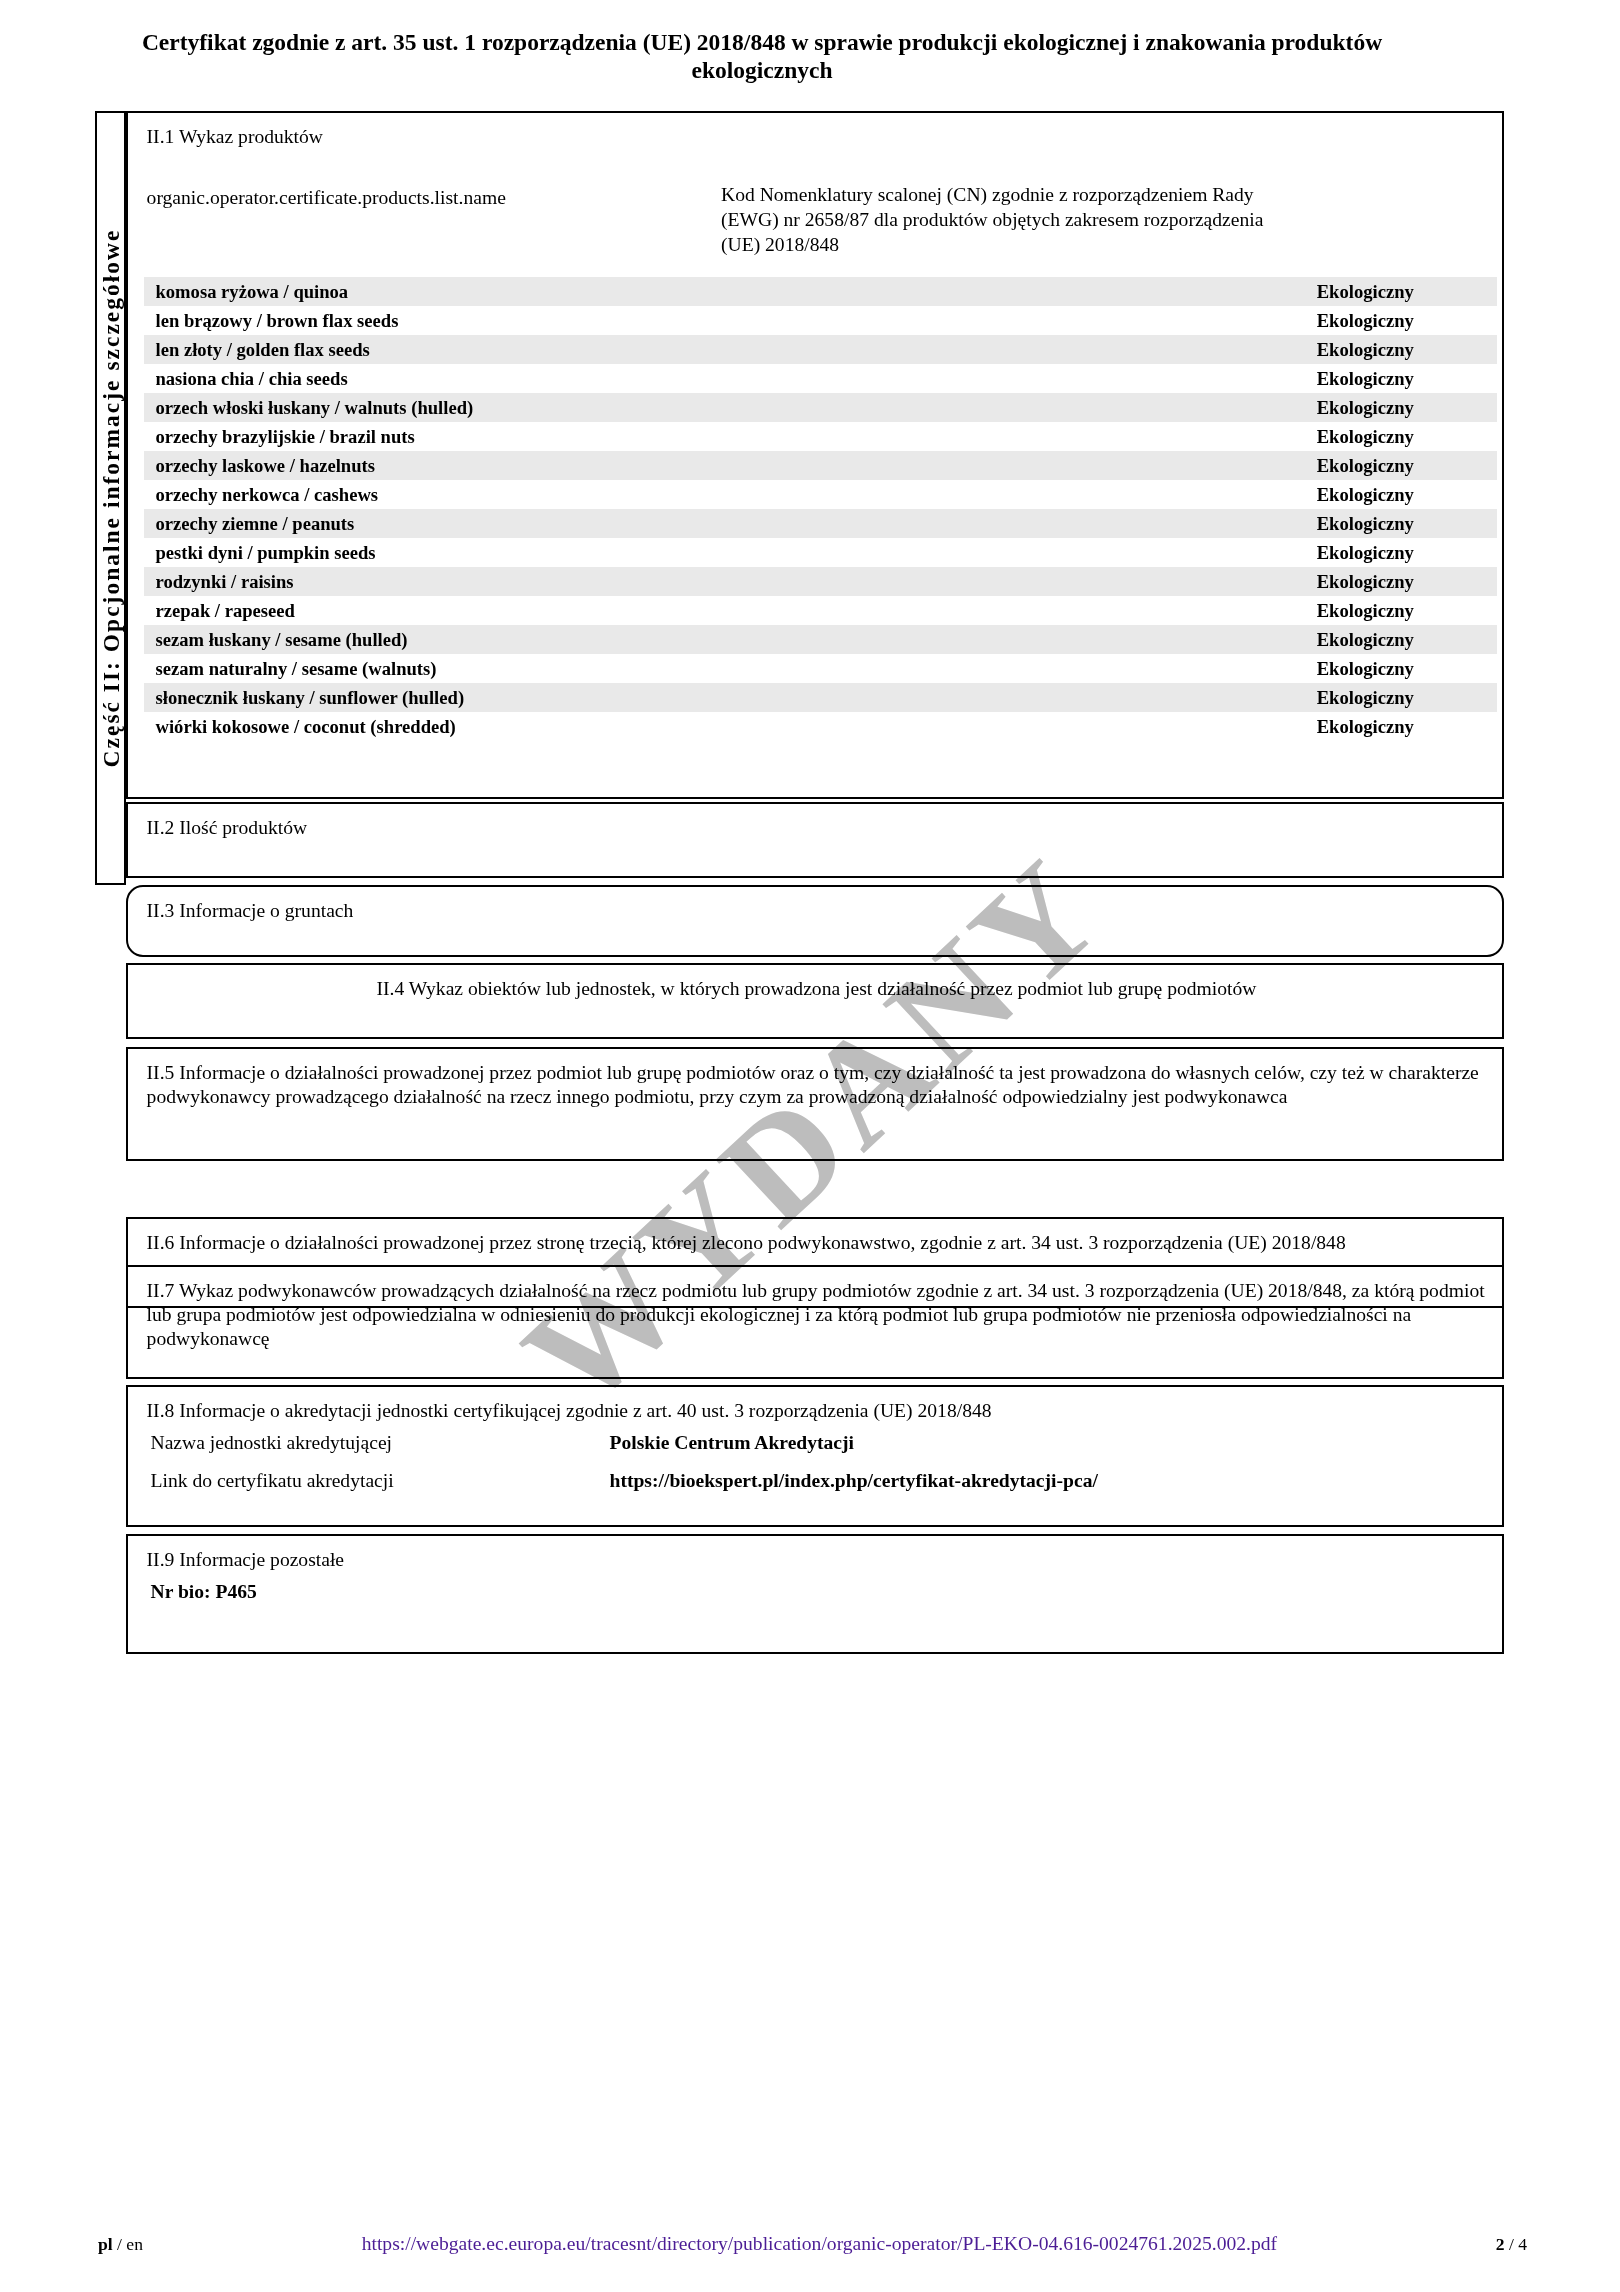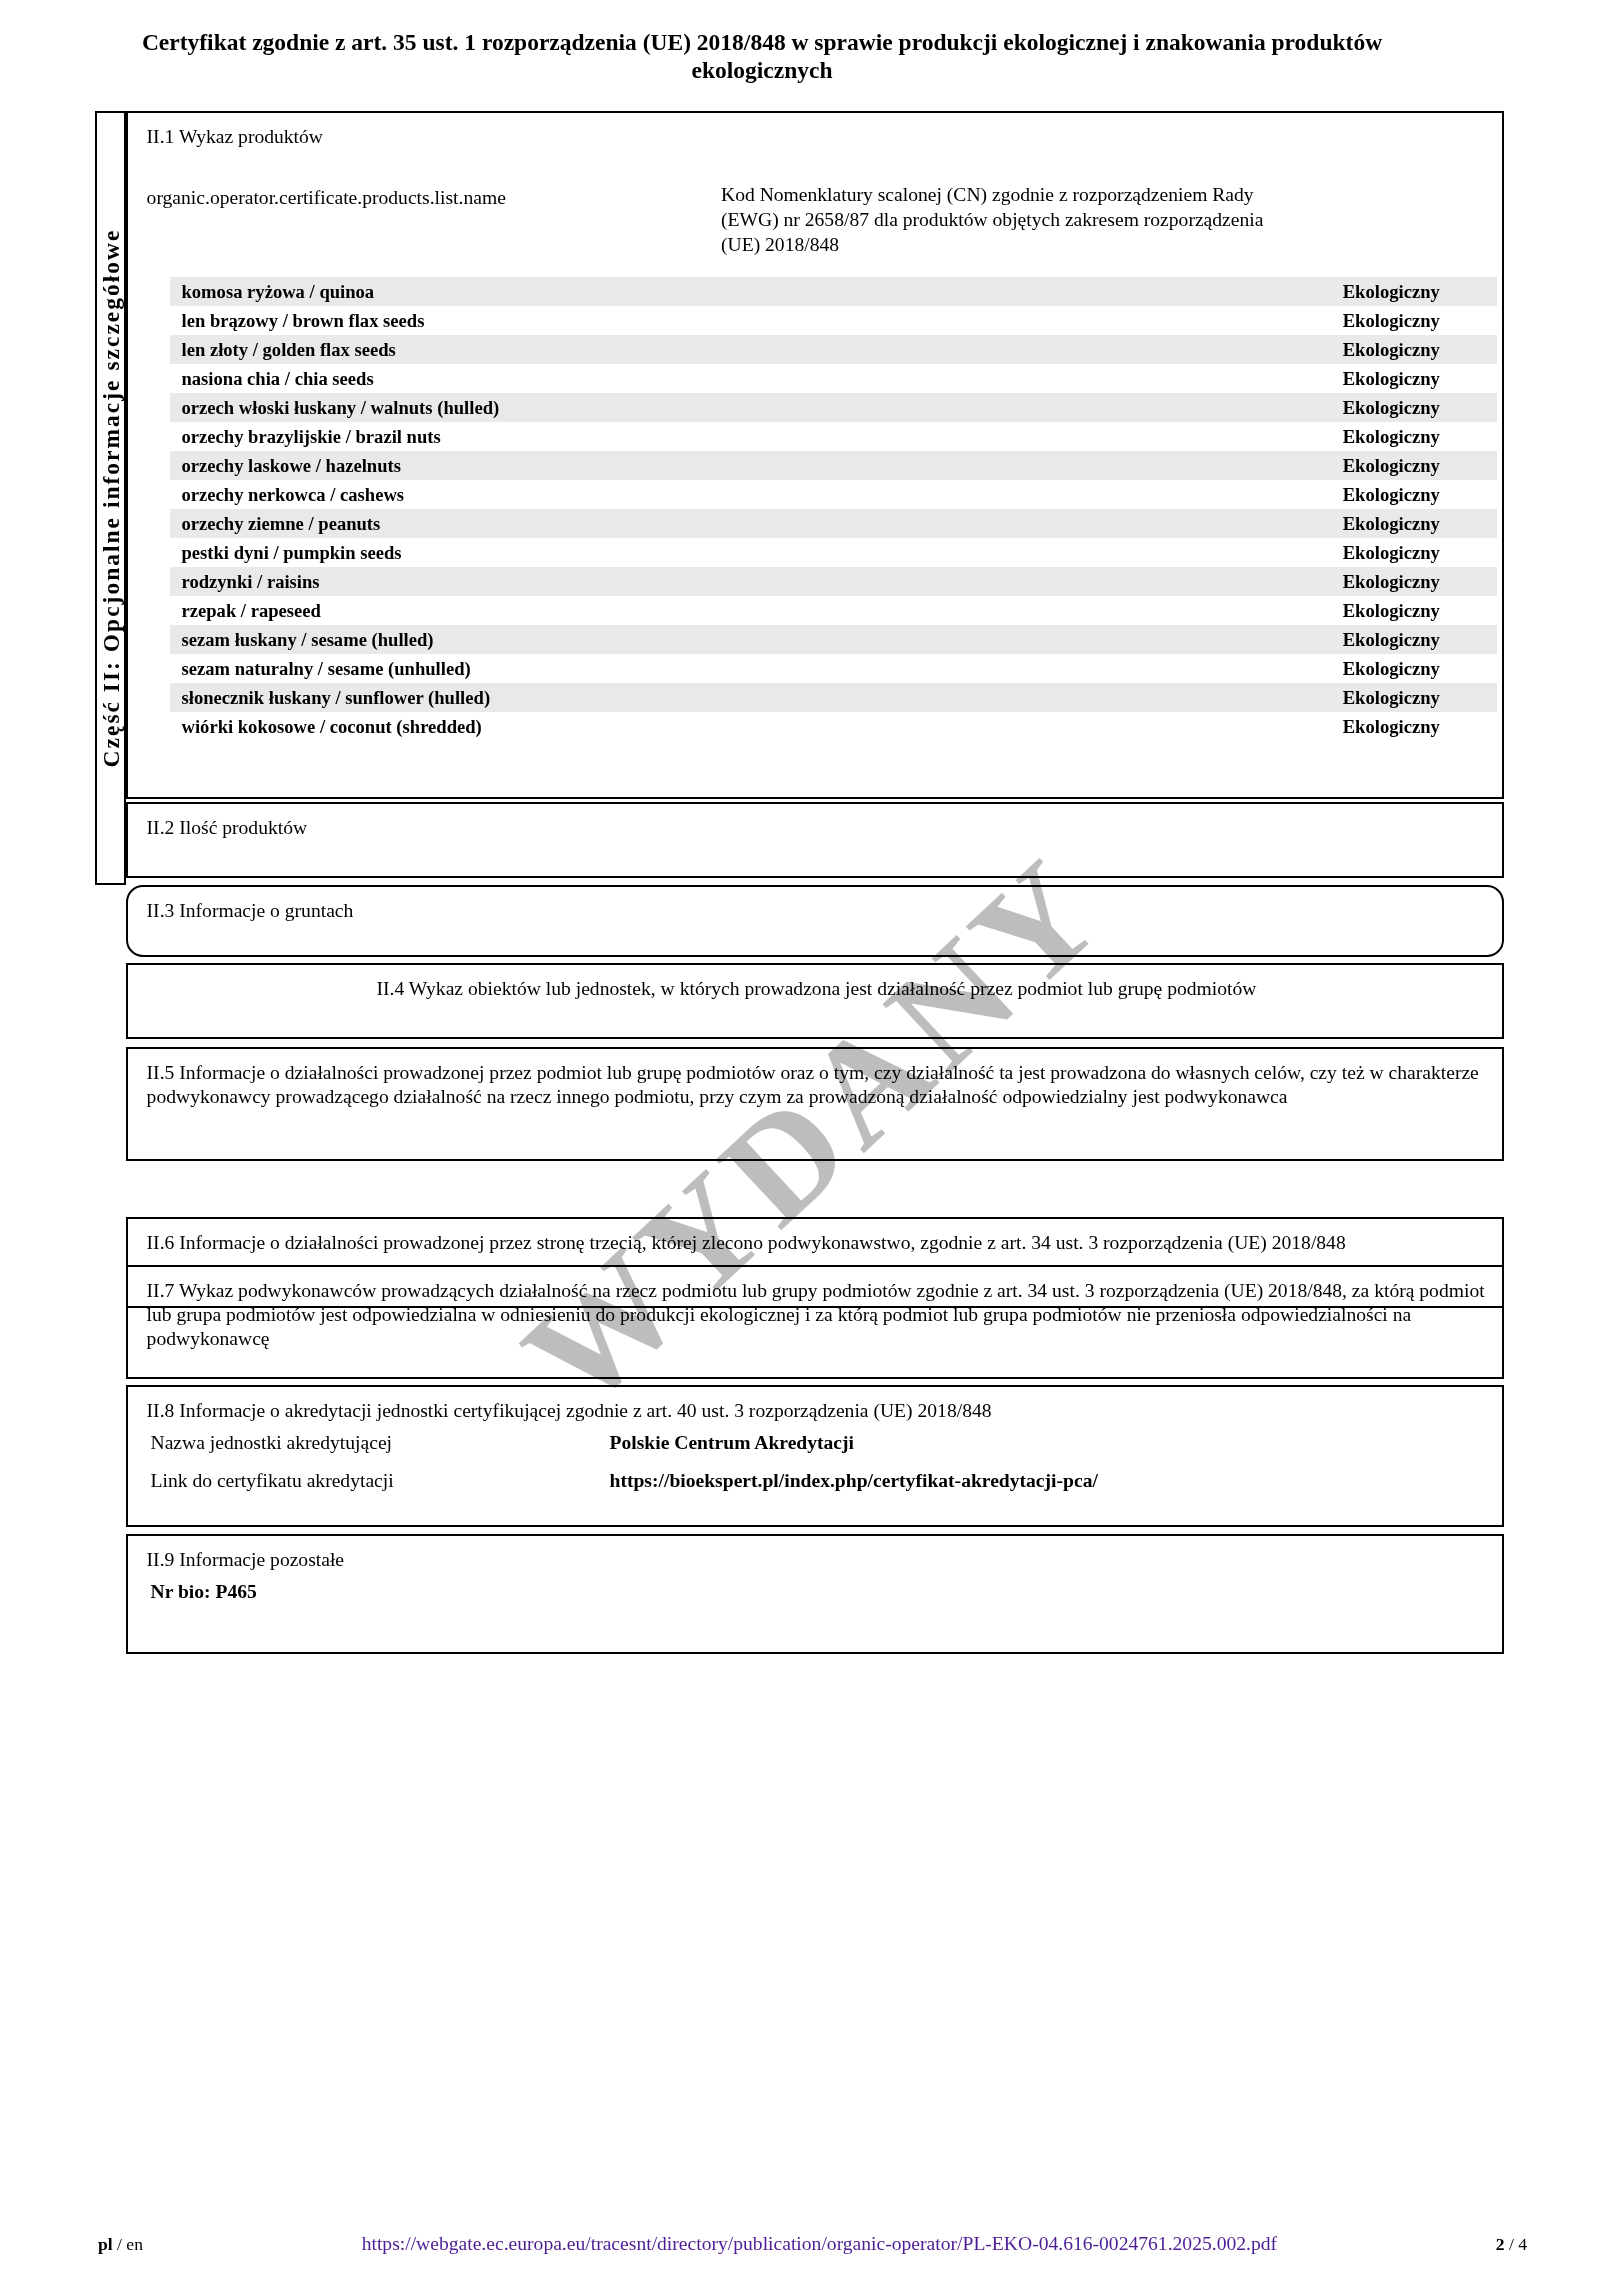--- a/index.html
+++ b/index.html
@@ -50,21 +50,21 @@
   #sec-ii8 { top:1385px; height:142px;padding-left:24px; }
   #sec-ii9 { top:1534px; height:120px; }
   
   .colhdr-name {
     position:absolute; left:18.6px; top:74px; font-size:19.6px;
   }
   .colhdr-cn {
     position:absolute; left:593px; top:69px; width:544px;
     font-size:19.6px; line-height:1.28;
   }
-  .products { position:absolute; left:15px; right:0; top:164px;padding-left:11px; }
+  .products { position:absolute; left:0; right:0; top:164px; }
   .prow {
     height:29px; margin:0 4.9px 0 15.7px; padding-left:11.8px;
     display:flex; align-items:center; position:relative;
     font-size:18.6px; font-weight:bold;
   }
   .prow.alt { background:#e9e9e9; }
   .pstatus { position:absolute; left:1173px; font-weight:bold; }
   
   .field-row { position:absolute; left:22.5px; right:15.7px; font-size:19.6px; }
   .field-row .fvalue { position:absolute; left:459px; font-weight:bold; }
@@ -146,21 +146,21 @@
       </div>
       <div class="prow">
         <span>rzepak / rapeseed</span>
         <span class="pstatus">Ekologiczny</span>
       </div>
       <div class="prow alt">
         <span>sezam łuskany / sesame (hulled)</span>
         <span class="pstatus">Ekologiczny</span>
       </div>
       <div class="prow">
-        <span>sezam naturalny / sesame (unhulled)</span>
+        <span>sezam naturalny / sesame (walnuts)</span>
         <span class="pstatus">Ekologiczny</span>
       </div>
       <div class="prow alt">
         <span>słonecznik łuskany / sunflower (hulled)</span>
         <span class="pstatus">Ekologiczny</span>
       </div>
       <div class="prow">
         <span>wiórki kokosowe / coconut (shredded)</span>
         <span class="pstatus">Ekologiczny</span>
       </div>

